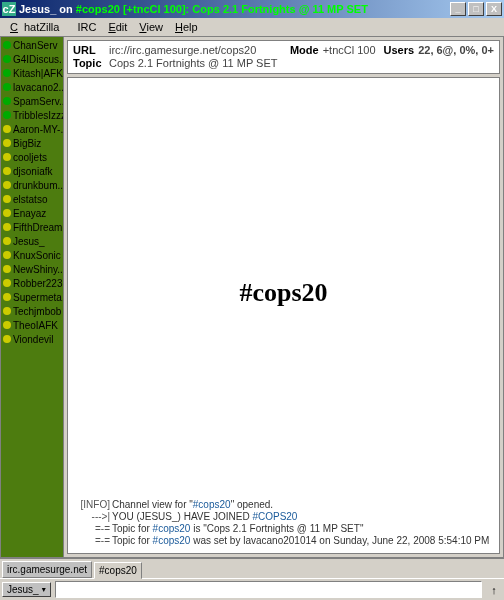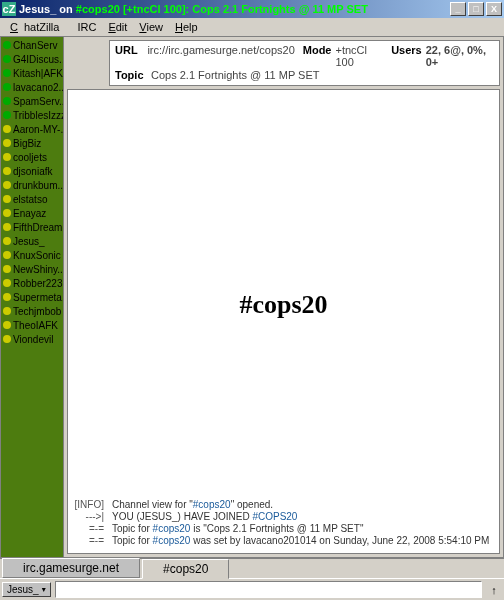--- a/index.html
+++ b/index.html
@@ -16,37 +16,37 @@
 .workarea { display: flex; height: 521px; border: 1px solid #808080; border-top: 0; }
 .userlist { width: 63px; background: #4d7c0f; border-right: 1px solid #808080; overflow-y: auto; overflow-x: hidden; padding: 1px 0; }
 .userlist::-webkit-scrollbar { width: 16px; }
 .userlist::-webkit-scrollbar-track { background: #d4d0c8; }
 .userlist::-webkit-scrollbar-thumb { background: #c0c0c0; border: 1px solid; border-color: #fff #404040 #404040 #fff; }
 .user { display: flex; align-items: center; padding: 0 2px; height: 14px; white-space: nowrap; overflow: hidden; font-size: 10px; }
 .dot { width: 8px; height: 8px; border-radius: 50%; margin-right: 2px; flex-shrink: 0; }
 .dot.g { background: #0a0; }
 .dot.y { background: #cc0; }
 .mainpanel { flex: 1; display: flex; flex-direction: column; background: #d4d0c8; padding: 3px; }
-.header { background: #fff; border: 1px solid #808080; padding: 3px 5px; font-size: 11px; margin-left: 42px; }
+.header { background: #fff; border: 1px solid #808080; padding: 3px 5px; font-size: 11px; }
 .hrow { display: flex; margin-bottom: 1px; }
 .hrow .lab { font-weight: bold; width: 36px; }
 .hrow .val { flex: 1; color: #444; }
 .hrow .modelab { font-weight: bold; margin-left: 8px; }
 .hrow .modeval { margin: 0 8px 0 4px; color: #444; }
 .hrow .userslab { font-weight: bold; }
 .hrow .usersval { margin-left: 4px; color: #444; font-weight: bold; }
 .chatview { flex: 1; background: #fff; border: 1px solid #808080; margin-top: 3px; position: relative; overflow: auto; }
 .channel-title { position: absolute; top: 200px; left: 0; right: 0; text-align: center; font-family: Georgia, serif; font-size: 26px; font-weight: bold; color: #000; }
 .msgs { position: absolute; bottom: 6px; left: 4px; right: 4px; font-size: 10px; }
 .msgrow { display: flex; margin-bottom: 1px; }
-.msgrow .pre { width: 40px; text-align: right; padding-right: 8px; color: #555; }
+.msgrow .pre { width: 40px; text-align: right; padding-right: 2px; color: #555; }
 .msgrow .txt { flex: 1; color: #333; }
 .msgrow .txt .ch { color: #1a5a9a; }
 .tabs { display: flex; height: 20px; align-items: flex-end; border-top: 1px solid #808080; padding-left: 2px; background: #d4d0c8; }
-.tab { background: #c0c0c0; border: 1px solid; border-color: #fff #808080 #808080 #fff; padding: 2px 20px; font-size: 12px; margin-right: 2px; text-align: right; }
+.tab { background: #c0c0c0; border: 1px solid; border-color: #fff #808080 #808080 #fff; padding: 2px 4px; font-size: 10px; margin-right: 2px; text-align: right; }
 .tab.active { background: #d4d0c8; border-bottom-color: #d4d0c8; position: relative; top: 1px; }
 .inputbar { display: flex; height: 22px; align-items: center; padding: 2px; background: #d4d0c8; border-top: 1px solid #fff; }
 .nickbtn { background: #c0c0c0; border: 1px solid; border-color: #fff #404040 #404040 #fff; padding: 1px 4px; font-size: 10px; display: flex; align-items: center; }
 .nickbtn .arr { margin-left: 3px; font-size: 8px; }
 .txtinput { flex: 1; margin: 0 4px; height: 17px; border: 1px solid; border-color: #808080 #fff #fff #808080; background: #fff; padding: 0 3px; font-size: 11px; }
 .sendarr { width: 16px; font-weight: bold; text-align: center; }
 </style>
 </head>
 <body>
 

